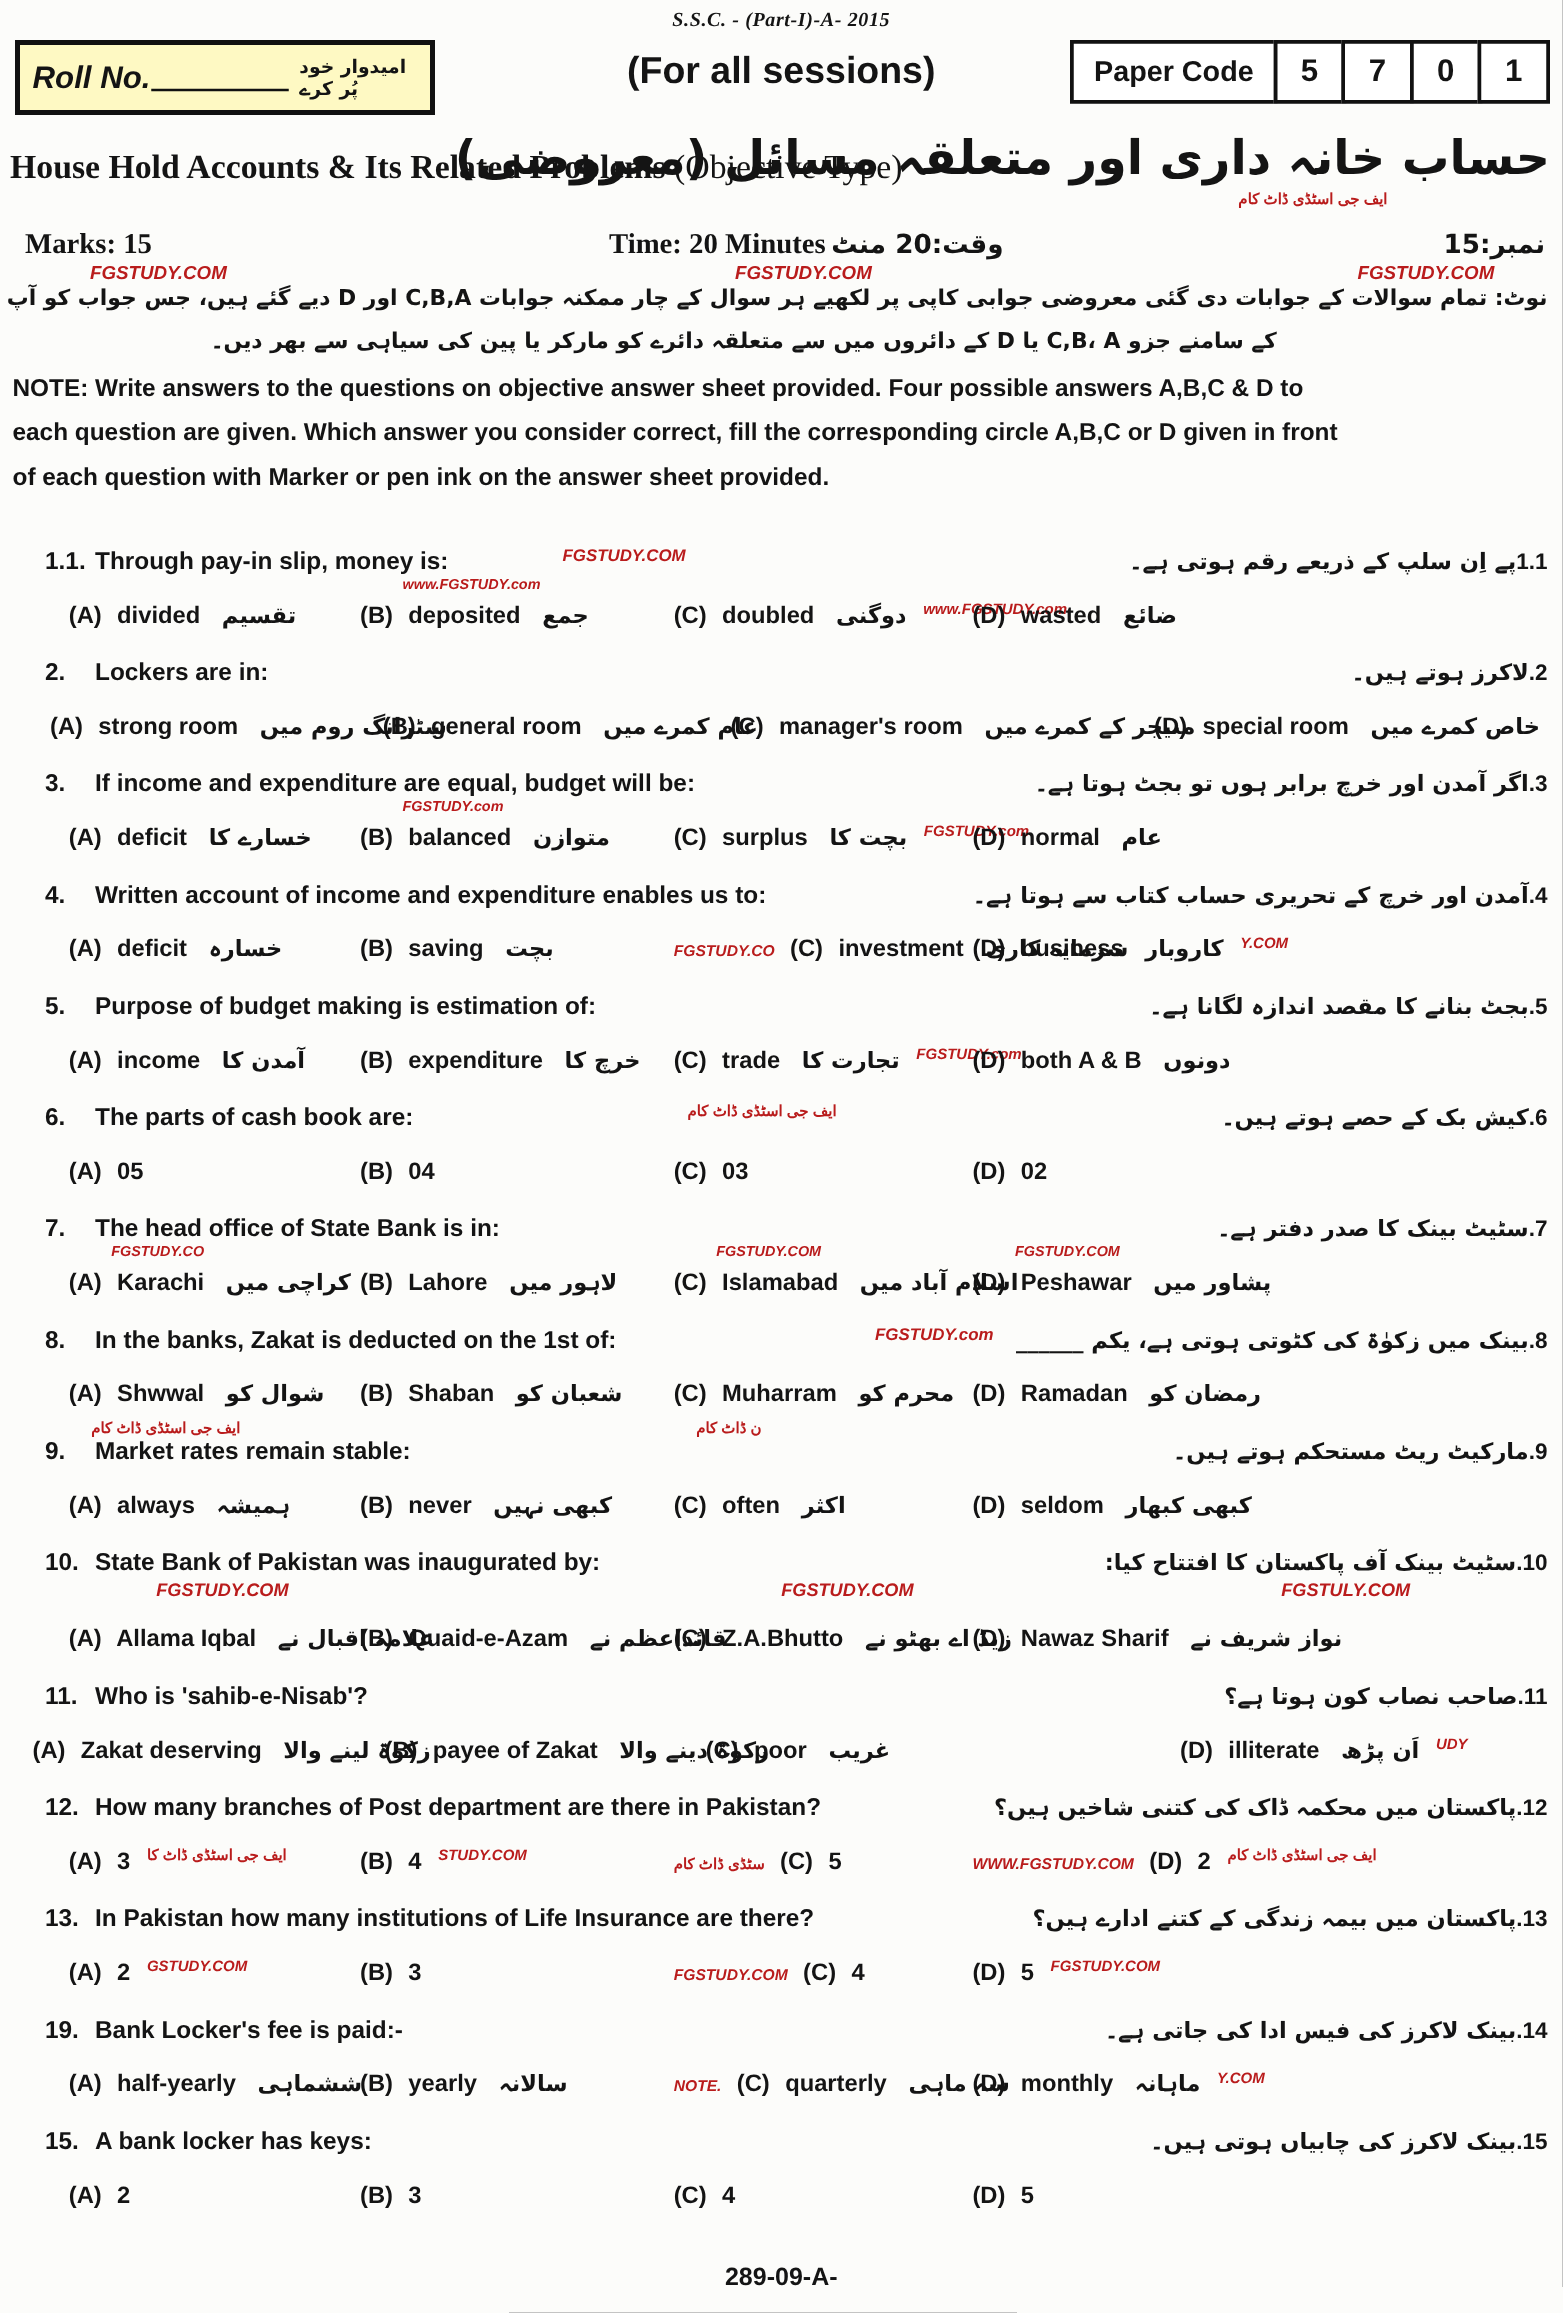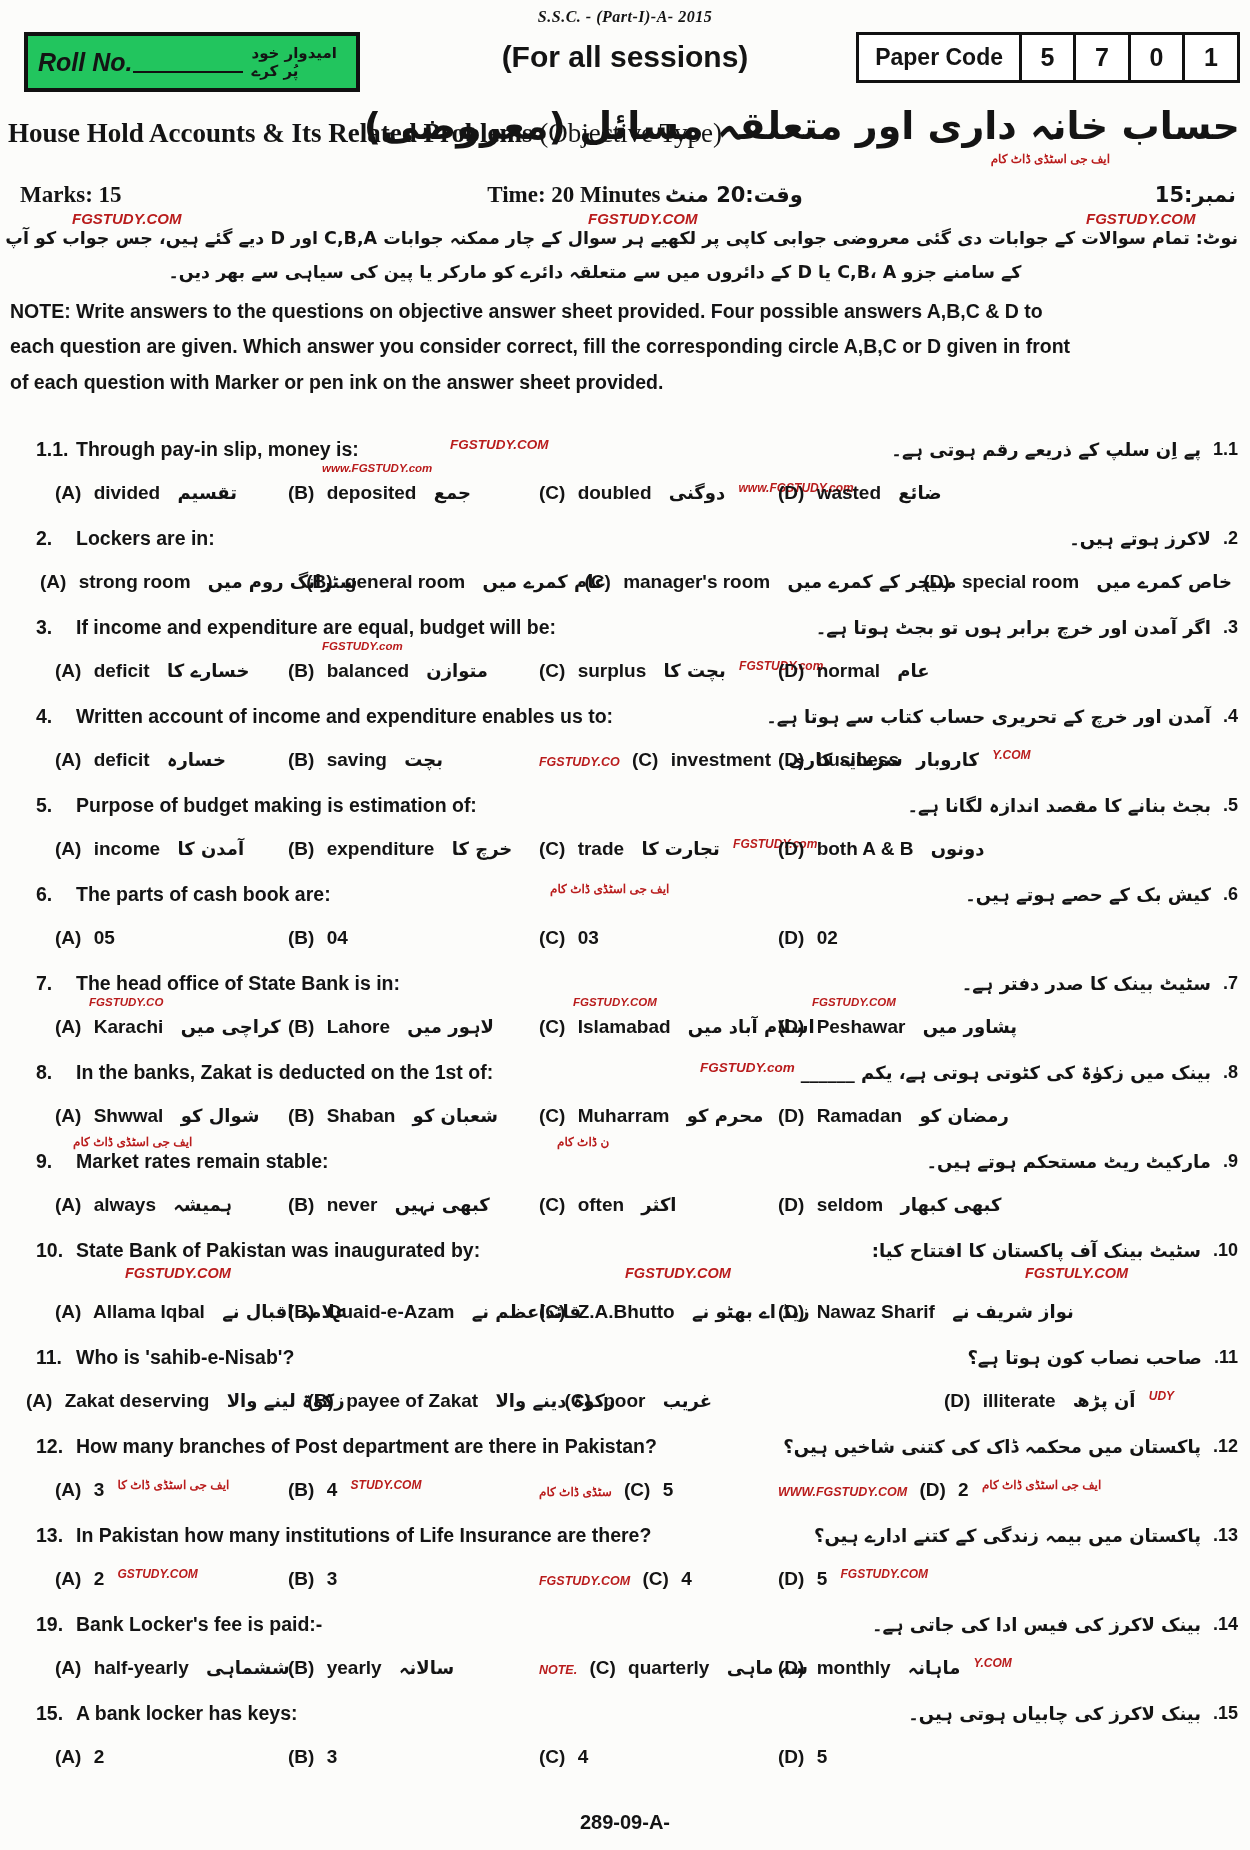--- a/index.html
+++ b/index.html
@@ -3,22 +3,22 @@
 <meta charset="utf-8">
 <style>
   html,body{margin:0;padding:0;background:#9a9a9a;}
   .page{position:relative;width:1250px;height:1850px;margin:0 auto;background:#fcfcfa;color:#141414;
         font-family:"Liberation Sans",sans-serif;overflow:hidden;}
   .urdu{direction:rtl;unicode-bidi:embed;font-family:"DejaVu Sans","Liberation Sans",sans-serif;}
 
   
   .session-line{position:absolute;top:8px;left:0;width:100%;text-align:center;
         font:italic 700 16px "Liberation Serif",serif;letter-spacing:.5px;}
-  .roll-box{position:absolute;left:24px;top:32px;width:308px;height:52px;border:4px solid #111;
-        display:flex;align-items:center;padding:0 10px;background:#22c55e;}
+  .roll-box{position:absolute;left:12px;top:32px;width:308px;height:52px;border:4px solid #111;
+        display:flex;align-items:center;padding:0 10px;background:#fef9c3;}
   .roll-label{font:italic 700 25px "Liberation Sans",sans-serif;white-space:nowrap;}
   .roll-line{width:110px;border-bottom:2.5px solid #111;height:20px;margin:0 8px 0 1px;}
   .roll-urdu{font-size:15px;font-weight:700;flex:1;text-align:left;}
   .sessions-label{position:absolute;top:40px;left:0;width:100%;text-align:center;
         font:700 30px "Liberation Sans",sans-serif;}
   .papercode{position:absolute;right:10px;top:32px;display:flex;}
   .pc-label{border:3.5px solid #111;font:700 23px "Liberation Sans",sans-serif;
         padding:9px 16px;background:#fff;}
   .pc-digit{border:3.5px solid #111;margin-left:-3.5px;width:52px;display:flex;align-items:center;
         justify-content:center;font:700 25px "Liberation Sans",sans-serif;background:#fff;}
@@ -48,21 +48,21 @@
         font-size:17.5px;font-weight:700;}
   .note-en{position:absolute;top:294px;left:10px;width:1078px;font-size:19.5px;
         font-weight:700;line-height:1.82;}
 
   
   #questions{position:absolute;top:436px;left:0;right:0;}
   .q{position:relative;margin-bottom:18px;}
   .q-line{position:relative;display:flex;align-items:baseline;padding:0 12px 0 24px;line-height:27px;}
   .q-en{white-space:nowrap;font-weight:700;font-size:19.5px;}
   .q-num{display:inline-block;min-width:40px;margin-left:12px;}
-  .q-ur{margin-left:auto;white-space:nowrap;display:flex;align-items:flex-start;gap:12px;
+  .q-ur{margin-left:auto;white-space:nowrap;display:flex;align-items:flex-start;
         font-size:18px;font-weight:700;}
   .ur-num{font-size:18px;font-weight:700;}
   .q-wm{position:absolute;top:1px;}
   .q-wm.pos-mid{left:36%;}
   .q-wm.pos-center{left:44%;}
   .q-wm.pos-rightmid{left:56%;}
 
   .wm-row3{position:relative;height:17px;margin-top:1px;}
   .wm-row3 .wm{position:absolute;font-size:14.5px;}
   .wm-row3 .wm:nth-child(1){left:10%;}

